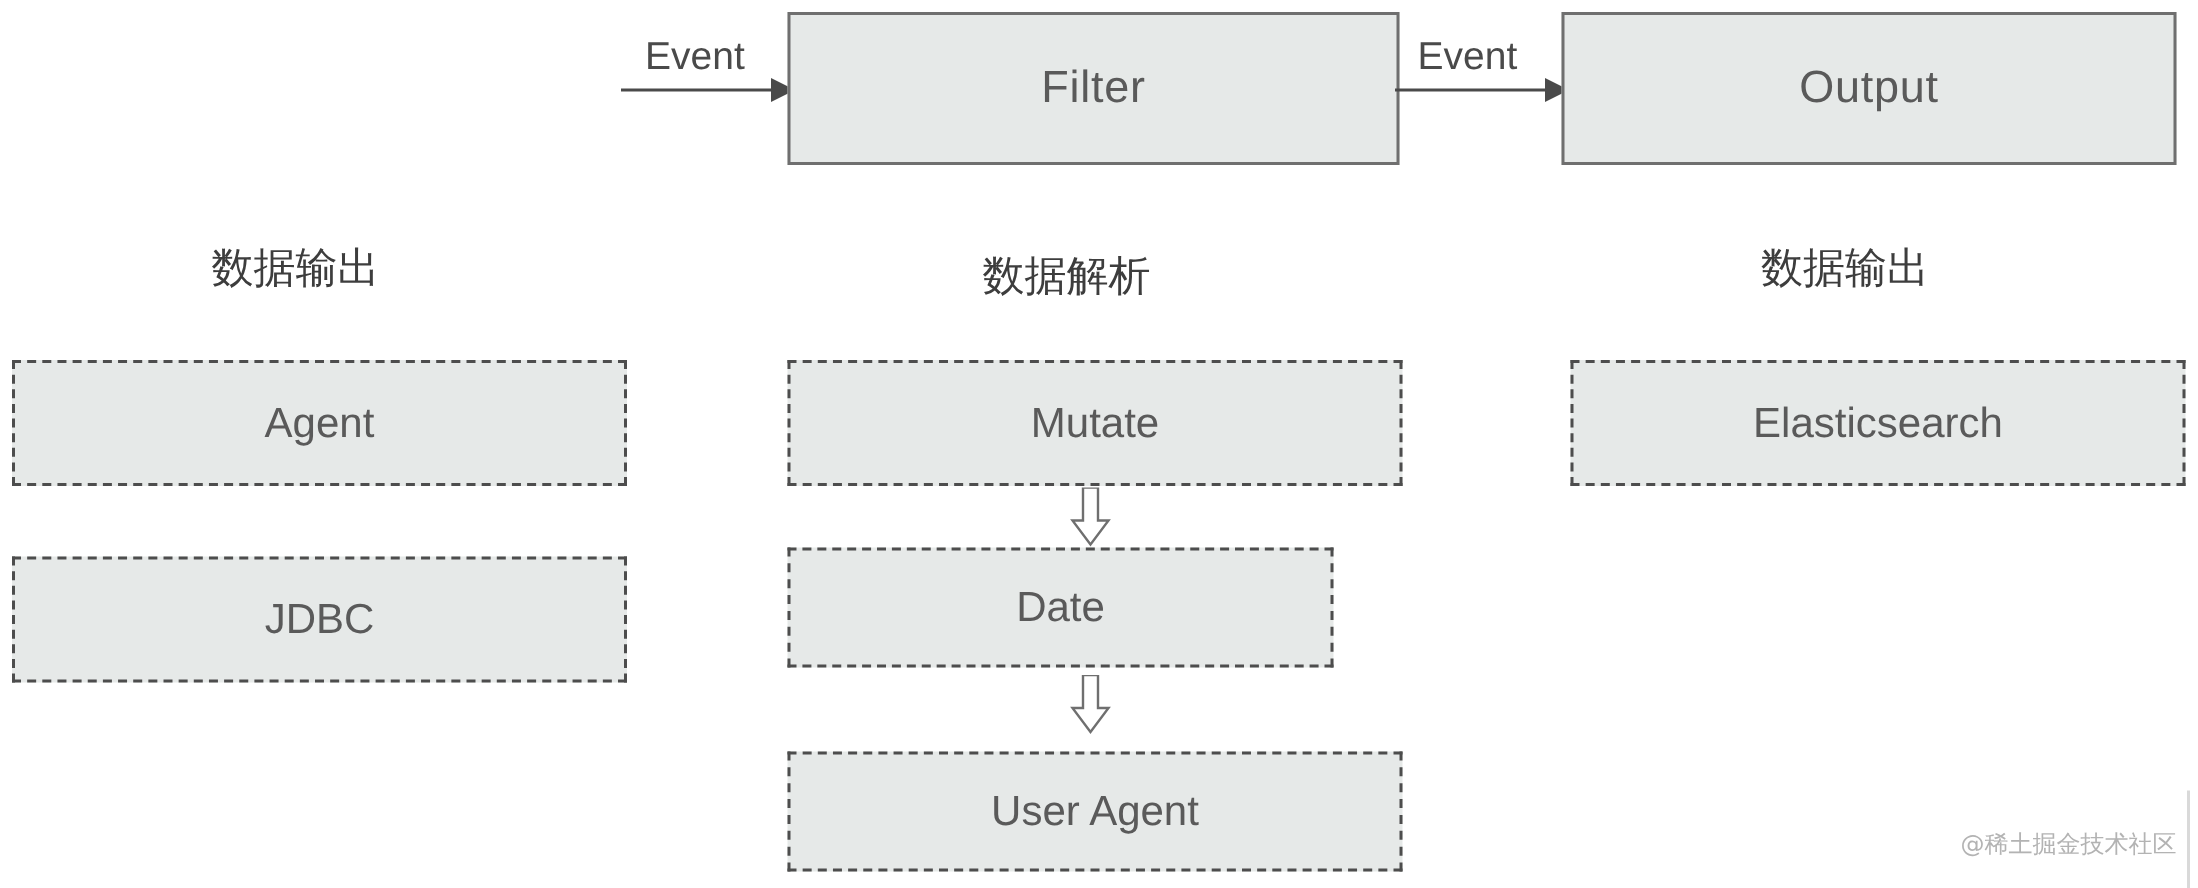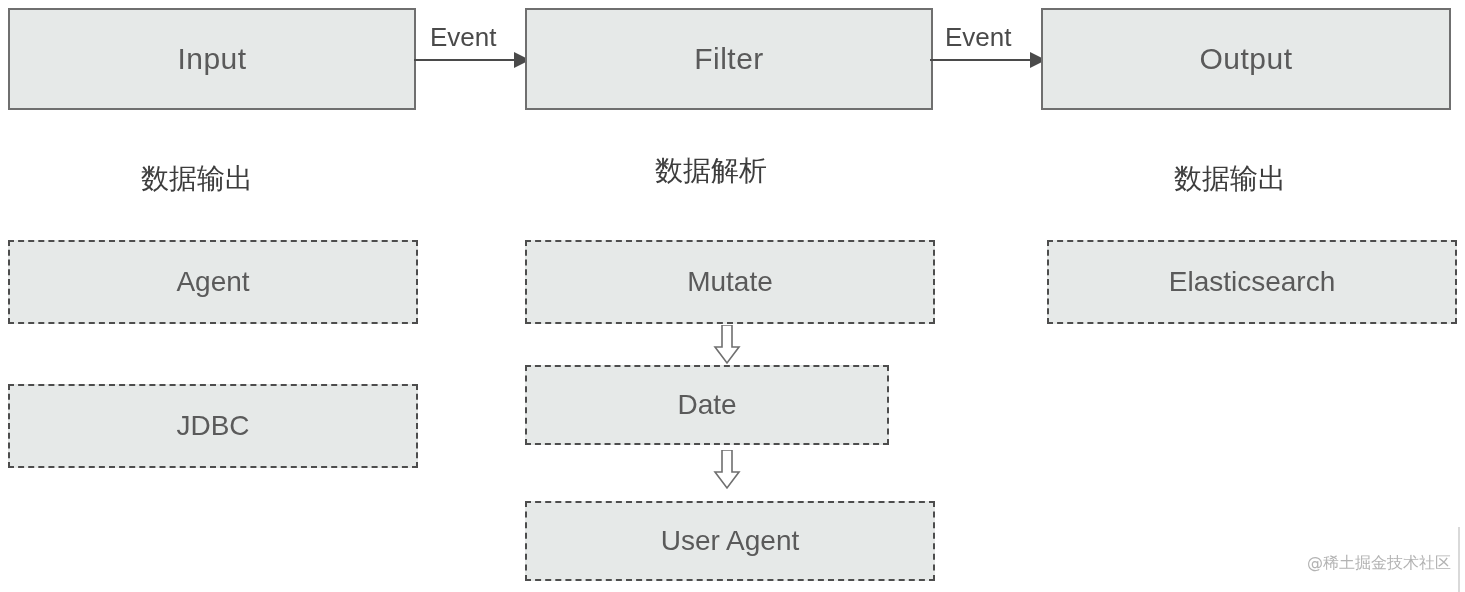--- a/index.html
+++ b/index.html
@@ -61,37 +61,37 @@
   
   .caption {
     position: absolute;
     color: #3d3d3d;
     font-size: 28px;
     font-weight: 500;
     white-space: nowrap;
     font-family: "DejaVu Sans", "Liberation Sans", sans-serif;
   }
   .cap1 { left: 141px;  top: 160px; }
-  .cap2 { left: 655px;  top: 152px; }
+  .cap2 { left: 655px;  top: 165px; }
   .cap3 { left: 1174px; top: 160px; }
 
   
   .dash-box {
     position: absolute;
     box-sizing: border-box;
     background: #e6e9e8;
     border: 2px dashed #4d4d4d;
     display: flex;
     align-items: center;
     justify-content: center;
     color: #5a5a5a;
     font-size: 28px;
   }
   .b-stdin   { left: 8px;    top: 240px; width: 410px; height: 84px; }
-  .b-jdbc    { left: 8px;    top: 371px; width: 410px; height: 84px; margin-top: 13px; }
+  .b-jdbc    { left: 8px;    top: 371px; width: 410px; height: 84px; }
   .b-mutate  { left: 525px;  top: 240px; width: 410px; height: 84px; }
   .b-date    { left: 525px;  top: 365px; width: 364px; height: 80px; }
   .b-agent   { left: 525px;  top: 501px; width: 410px; height: 80px; }
   .b-es      { left: 1047px; top: 240px; width: 410px; height: 84px; }
 
   
   .arrow-v {
     position: absolute;
     width: 30px;
     height: 40px;
@@ -120,23 +120,20 @@
     height: 65px;
     border-left: 2px solid #d9d9d9;
     box-sizing: border-box;
   }
 </style>
 </head>
 <body>
 
 <div class="stage">
 
-  <div class="pipe-box pipe-input">
-    <span>Input</span>
-  </div>
 
   <div class="arrow-label label1">Event</div>
   <div class="arrow-h arrow1">
     <svg width="116" height="24" viewBox="0 0 116 24">
       <line x1="0" y1="12" x2="100" y2="12" stroke="#4a4a4a" stroke-width="2"></line>
       <polygon points="100,4 116,12 100,20" fill="#4a4a4a"></polygon>
     </svg>
   </div>
 
   <div class="pipe-box pipe-filter">

